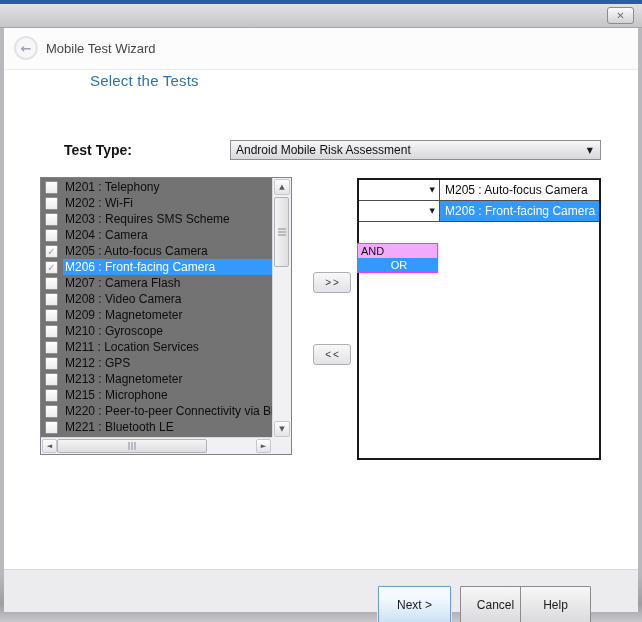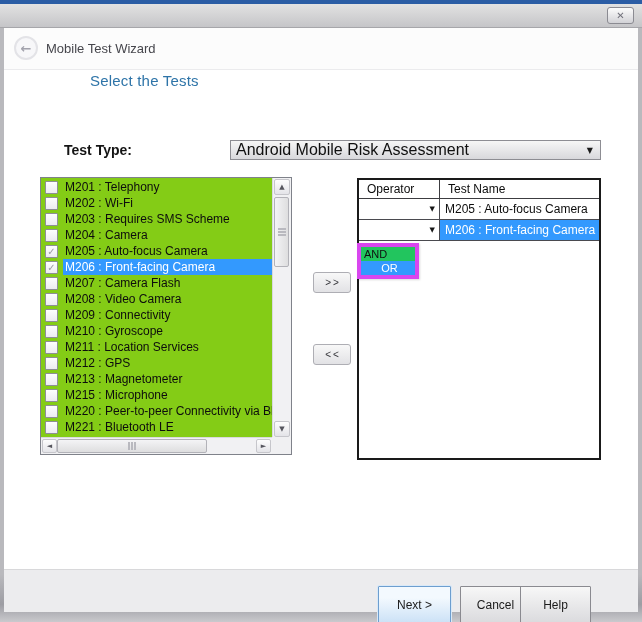--- a/index.html
+++ b/index.html
@@ -31,26 +31,26 @@
     font-size:13px; color:#46464c; }
 
   .page-heading { position:absolute; left:54px; top:44px; font-size:15px; font-weight:normal;
     color:var(--heading,#2e74a8); letter-spacing:0.2px;margin-left:32px; }
 
   .tt-label { position:absolute; left:60px; top:112px; height:20px; line-height:20px;
     font-size:14px; font-weight:bold; color:#141414; }
   .tt-select { position:absolute; left:226px; top:112px; width:371px; height:20px;
     border:1px solid #8d8d93; background:linear-gradient(#f6f6f6,#d8d8dc);
     display:flex; align-items:center; }
-  .tt-select .sel-value { flex:1; padding-left:5px; font-size:16px; color:#101010; white-space:nowrap; overflow:hidden; }
+  .tt-select .sel-value { flex:1; padding-left:5px; font-size:12px; color:#101010; white-space:nowrap; overflow:hidden; }
   .sel-arrow { font-size:8px; color:#1a1a1a; padding-right:7px; font-family:"DejaVu Sans", sans-serif; }
 
   
   .listbox { position:absolute; left:36px; top:149px; width:252px; height:278px;
-    border:1px solid #7f828a; background:#84cc16; }
+    border:1px solid #7f828a; background:#737373; }
   .list-items { position:absolute; left:0; top:1px; width:231px; height:258px; overflow:hidden; }
   .list-row { display:flex; align-items:center; height:16px; }
   .checkbox { width:13px; height:13px; margin-left:4px; flex:none;
     border:1px solid #8e8e96; border-radius:1px;
     background:linear-gradient(#fefefe,#ececf0);
     font-size:10px; line-height:11px; text-align:center; color:#9b9ba4;
     font-family:"DejaVu Sans", sans-serif; }
   .list-label { flex:1; margin-left:5px; padding:1px 2px; font-size:12px; color:#0d0d0d;
     white-space:nowrap; overflow:hidden; }
   .list-row.selected .list-label { background:var(--sel,#3399fe); color:#fff; }
@@ -94,22 +94,22 @@
   .trow { display:flex; height:21px; border-bottom:1px solid #4a4a4f; }
   .tcell.op { width:81px; flex:none; border-right:1px solid #4a4a4f; position:relative; background:#fff; }
   .op-value { font-size:11px; line-height:20px; padding-left:4px; }
   .op-arrow { position:absolute; right:4px; top:50%; transform:translateY(-50%);
     font-size:7px; color:#161616; font-family:"DejaVu Sans", sans-serif; }
   .tcell.name { flex:1; font-size:12px; line-height:20px; padding-left:5px; color:#0d0d0d;
     white-space:nowrap; overflow:hidden; }
   .tcell.name.selected { background:var(--sel,#3399fe); color:#fff; }
 
   
-  .op-popup { position:absolute; left:353px; top:215px; width:62px; z-index:3;
-    border:4px solid #d946ef; background:#22c55e; box-shadow:1px 1px 2px rgba(0,0,0,.15); }
+  .op-popup { position:absolute; left:353px; top:215px; width:81px; z-index:3;
+    border:1px solid #d946ef; background:#f0abfc; box-shadow:1px 1px 2px rgba(0,0,0,.15); }
   .popup-item { height:14px; line-height:14px; font-size:11px; padding-left:3px; color:#101010; }
   .popup-item.hl { background:var(--sel,#3399fe); color:#fff;text-align:center; }
 
   
   .footer { position:absolute; left:0; top:541px; width:634px; height:43px;
     background:#ececee; border-top:1px solid #d8d8da; }
   .btn { position:absolute; top:16px; height:38px; border-radius:1px;
     font-size:12px; color:#1b1b1b; display:flex; align-items:center; justify-content:center;
     border:1px solid #8a8a90; background:linear-gradient(#f7f7f7,#dadadd); }
   .btn.primary { left:374px; width:73px; border-color:#6d9ecf;
@@ -175,21 +175,21 @@
           <div class="list-row">
             <span class="checkbox"></span>
             <span class="list-label">M207 : Camera Flash</span>
           </div>
           <div class="list-row">
             <span class="checkbox"></span>
             <span class="list-label">M208 : Video Camera</span>
           </div>
           <div class="list-row">
             <span class="checkbox"></span>
-            <span class="list-label">M209 : Connectivity</span>
+            <span class="list-label">M209 : Magnetometer</span>
           </div>
           <div class="list-row">
             <span class="checkbox"></span>
             <span class="list-label">M210 : Gyroscope</span>
           </div>
           <div class="list-row">
             <span class="checkbox"></span>
             <span class="list-label">M211 : Location Services</span>
           </div>
           <div class="list-row">
@@ -235,24 +235,20 @@
           <span>►</span>
         </div>
       </div>
       <div class="sb-corner"></div>
     </div>
 
     <div class="xfer-btn add">&gt;&gt;</div>
     <div class="xfer-btn remove">&lt;&lt;</div>
 
     <div class="sel-table">
-      <div class="thead">
-        <div class="th op">Operator</div>
-        <div class="th name">Test Name</div>
-      </div>
       <div>
           <div class="trow">
             <div class="tcell op"><span class="op-value"></span><span class="op-arrow">▼</span></div>
             <div class="tcell name">M205 : Auto-focus Camera</div>
           </div>
           <div class="trow">
             <div class="tcell op"><span class="op-value"></span><span class="op-arrow">▼</span></div>
             <div class="tcell name selected">M206 : Front-facing Camera</div>
           </div>
         </div>

